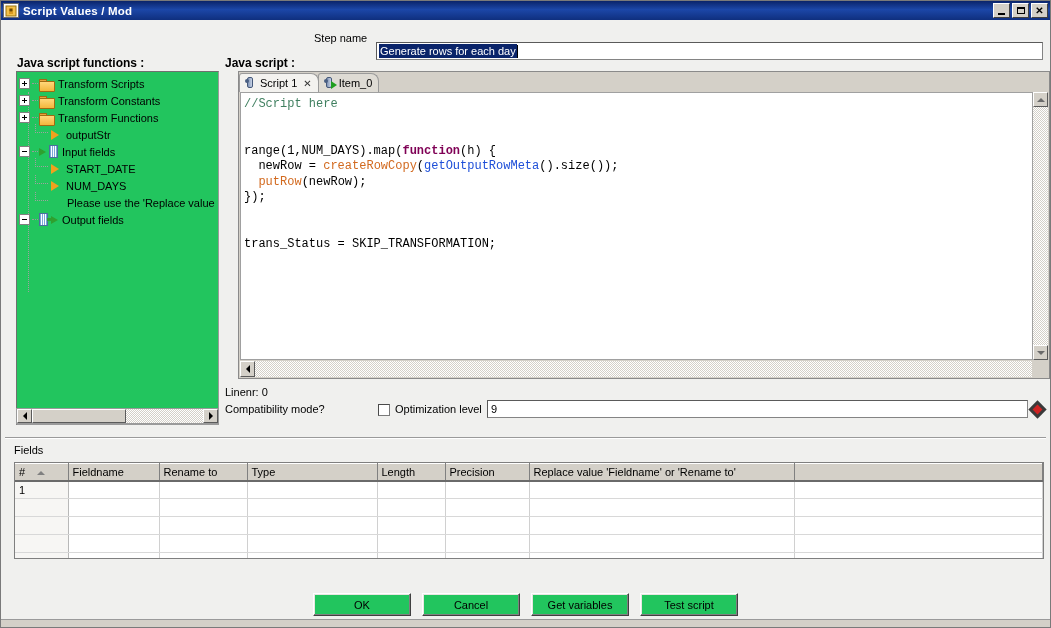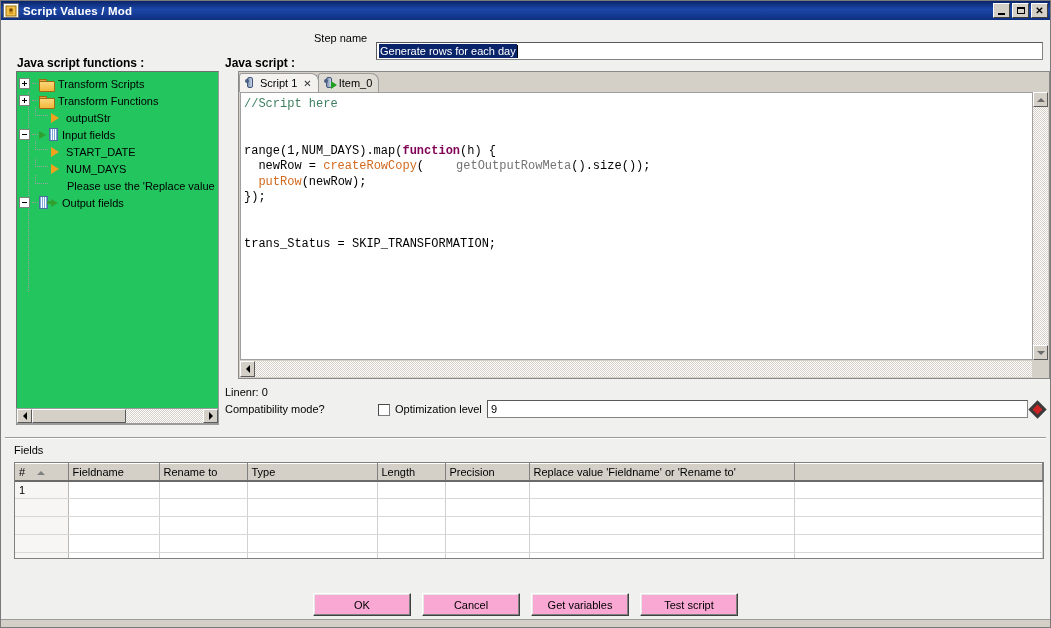--- a/index.html
+++ b/index.html
@@ -257,21 +257,21 @@
     font-family: "Liberation Mono", monospace;
     font-size: 12px;
     line-height: 15.5px;
     padding: 4px 0 0 3px;
     white-space: pre;
     color: #000;
   }
   .cm { color: #3f7f5f; }
   .kw { color: #7f0055; font-weight: bold; }
   .fn-orange { color: #d2691e; margin-top: 28px; }
-  .fn-purple { color: #737373; margin-left: 32px; }
+  .fn-purple { color: #1d4ed8; }
   .code-vscroll {
     position: absolute; right: 1px; top: 20px;
     width: 16px; height: 268px;
     background: #d4d0c8;
     border-left: 1px solid #a0a0a0;
     display: flex; flex-direction: column;
   }
   .code-hscroll {
     position: absolute; left: 1px; bottom: 1px;
     width: 793px; height: 16px;
@@ -375,21 +375,21 @@
   }
 
   
   .btnrow {
     position: absolute; left: 0; top: 592px;
     width: 1049px;
     display: flex; justify-content: center; gap: 11px;
   }
   .btn {
     width: 98px; height: 23px;
-    background: #f9a8d4;
+    background: #22c55e;
     border-top: 1px solid #ffffff;
     border-left: 1px solid #ffffff;
     border-right: 1px solid #404040;
     border-bottom: 1px solid #404040;
     box-shadow: inset -1px -1px 0 #808080, inset 1px 1px 0 #e8e6e2;
     font-size: 11px; color: #000;
     display: flex; align-items: center; justify-content: center;
     cursor: default;
   }
   .bottombar {
@@ -447,20 +447,26 @@
 
       <div class="vline" style="top:20px;height:200px;"></div>
 
       <div class="tnode">
         <span class="expander plus"></span>
         <span class="dots"></span>
         <span class="folder"></span>
         <span>Transform Scripts</span>
       </div>
 
+      <div class="tnode">
+        <span class="expander plus"></span>
+        <span class="dots"></span>
+        <span class="folder"></span>
+        <span>Transform Constants</span>
+      </div>
 
       <div class="tnode">
         <span class="expander plus"></span>
         <span class="dots"></span>
         <span class="folder"></span>
         <span>Transform Functions</span>
       </div>
 
       <div class="tnode indent1">
         <span class="leaf-dash"></span>

